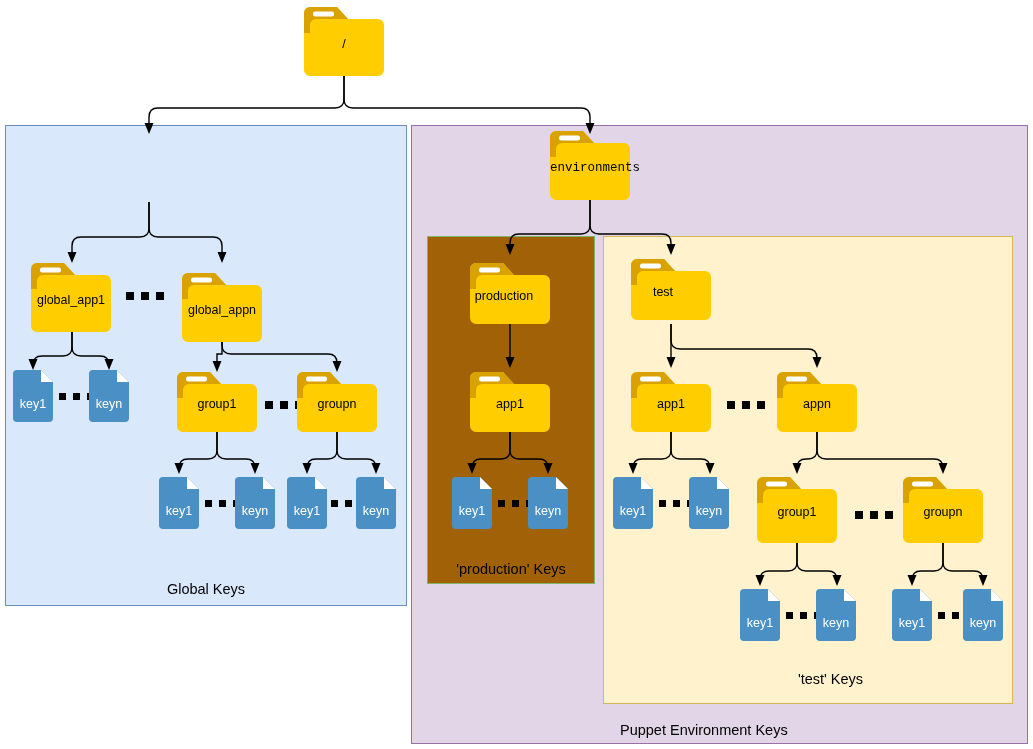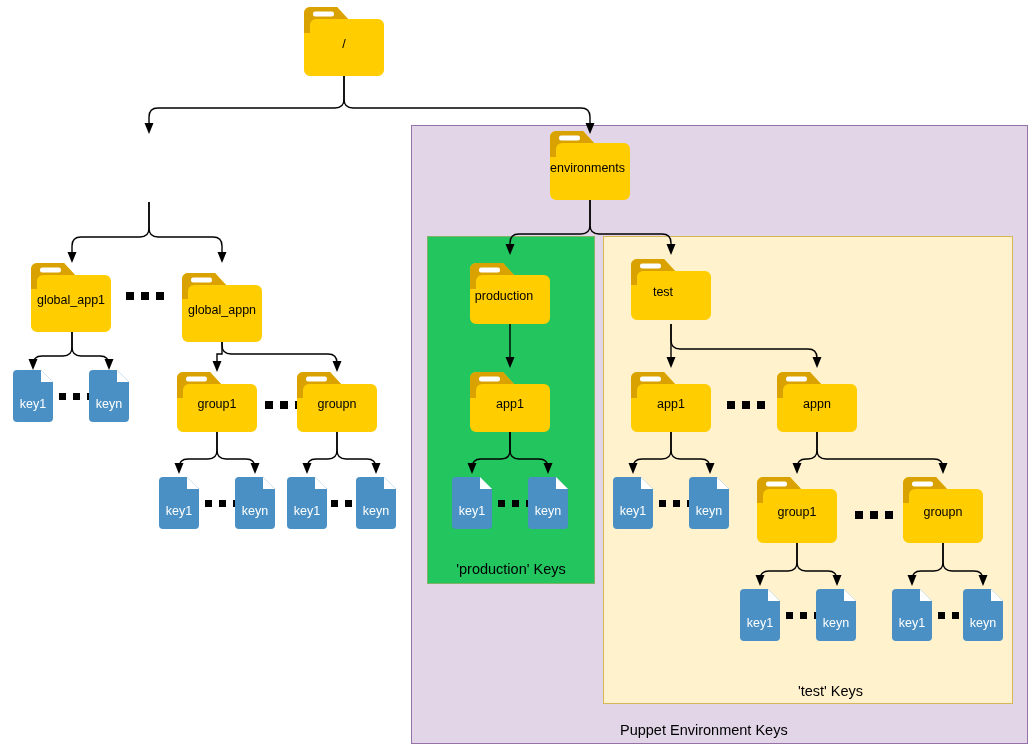--- a/index.html
+++ b/index.html
@@ -32,21 +32,21 @@
   }
   .panel.global{
     background:#dae8fc;
     border-color:#6c8ebf;
   }
   .panel.puppetenv{
     background:#e1d5e7;
     border-color:#9673a6;
   }
   .panel.production{
-    background:#22c55e;
+    background:#a16207;
     border-color:#82b366;
     padding-left:12px;
   }
   .panel.test{
     background:#fff2cc;
     border-color:#d6b656;
   }
   
   .node{
     position:absolute;
@@ -104,31 +104,34 @@
     stroke:#000;
     stroke-width:1.4px;
   }
   #edges polygon{fill:#000;}
 </style>
 </head>
 <body>
 
 <div id="stage">
 
+  <div class="panel global" style="left:5px;top:125px;width:402px;height:481px;">
+    <div class="panel-label" style="bottom:8px;">Global Keys</div>
+  </div>
 
   <div class="panel puppetenv" style="left:411px;top:125px;width:617px;height:619px;">
     <div class="panel-label" style="bottom:5px;left:0;right:0;text-align:left;padding-left:208px;">Puppet Environment Keys</div>
   </div>
 
   <div class="panel production" style="left:427px;top:236px;width:168px;height:348px;">
     <div class="panel-label" style="bottom:6px;">'production' Keys</div>
   </div>
 
   <div class="panel test" style="left:603px;top:236px;width:410px;height:468px;">
-    <div class="panel-label" style="bottom:4px;padding-left:45px;">'test' Keys</div>
+    <div class="panel-label" style="bottom:16px;padding-left:45px;">'test' Keys</div>
   </div>
 
   <svg id="edges" viewBox="0 0 1033 749">
 
     <path d="M344,76 L344,99 Q344,108 335,108 L158,108 Q149,108 149,117 L149,124"></path>
     <polygon points="149,134 144.5,123 153.5,123"></polygon>
     <path d="M344,76 L344,99 Q344,108 353,108 L581,108 Q590,108 590,117 L590,124"></path>
     <polygon points="590,134 585.5,123 594.5,123"></polygon>
 
     <path d="M149,202 L149,228 Q149,237 140,237 L81,237 Q72,237 72,246 L72,253"></path>
@@ -306,21 +309,21 @@
       <i></i>
     </div>
   <div class="node key" style="left:356px;top:477px;width:40px;height:52px;">
     <svg width="40" height="52" viewBox="0 0 40 52">
       <path d="M0,4 a4,4 0 0 1 4,-4 L28,0 L40,12 L40,48 a4,4 0 0 1 -4,4 L4,52 a4,4 0 0 1 -4,-4 Z" fill="#4a90c4"></path>
       <path d="M28,0 L40,12 L28,12 Z" fill="#ffffff"></path>
     </svg>
     <div class="node-label">keyn</div>
   </div>
 
-  <div class="node folder" style="left:550px;top:131px;width:60px;height:69px;">
+  <div class="node folder" style="left:550px;top:131px;width:60px;height:69px;font-family:Liberation Mono, monospace;">
     <svg width="80" height="69" viewBox="0 0 80 69">
       <path d="M0,6 a6,6 0 0 1 6,-6 L33,0 L44,12 L74,12 a6,6 0 0 1 6,6 L80,63 a6,6 0 0 1 -6,6 L6,69 a6,6 0 0 1 -6,-6 Z" fill="#ffcd00"></path>
       <path d="M0,6 a6,6 0 0 1 6,-6 L33,0 L44,12 L12,12 a6,6 0 0 0 -6,6 L6,26 L0,26 Z" fill="#d9a200"></path>
       <rect x="9" y="4.5" width="21" height="5" rx="2.2" fill="#ffffff"></rect>
     </svg>
     <div class="node-label">environments</div>
   </div>
 
   <div class="node folder" style="left:470px;top:263px;width:68px;height:61px;">
     <svg width="80" height="61" viewBox="0 0 80 61">

